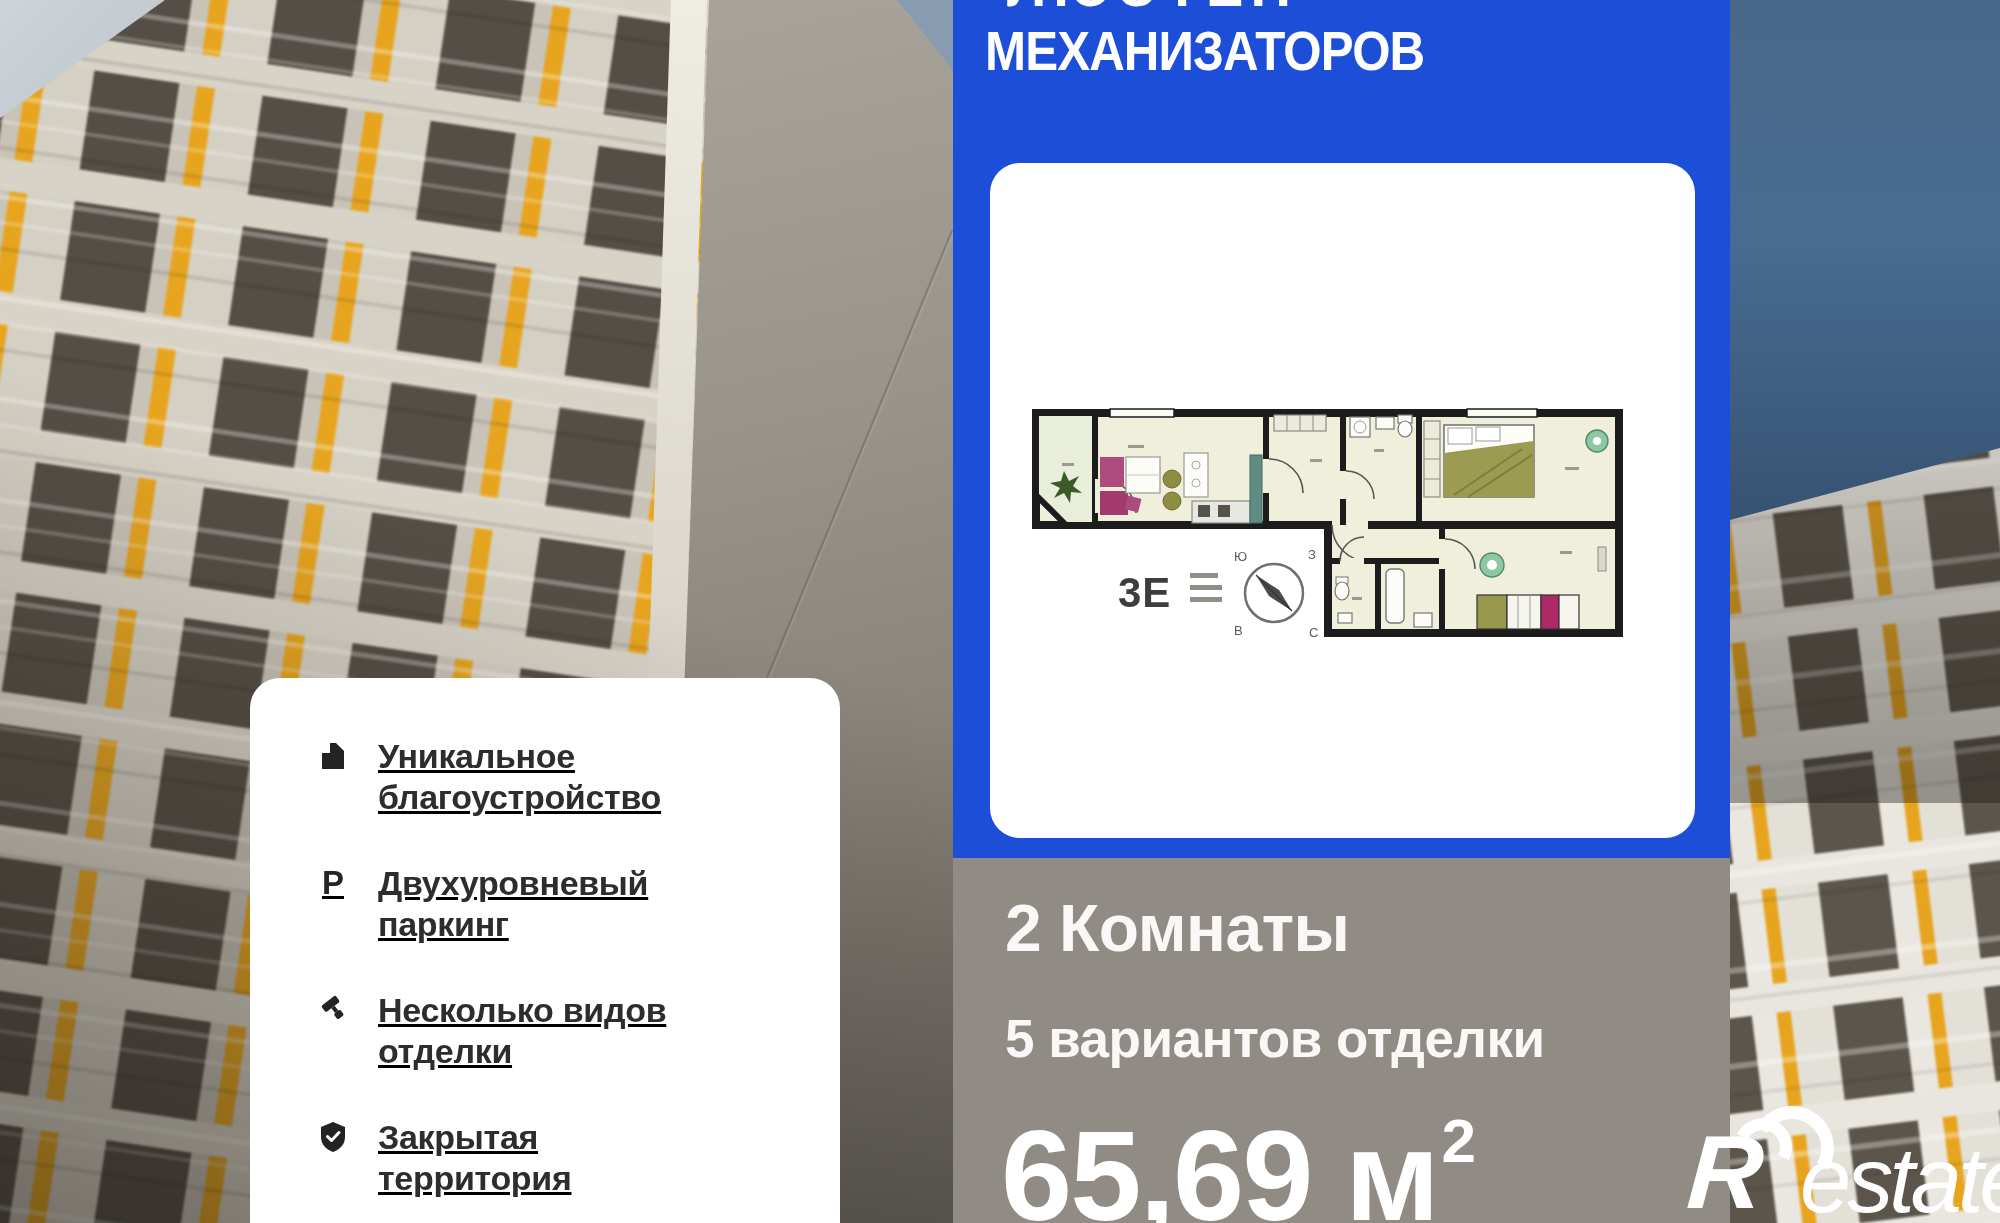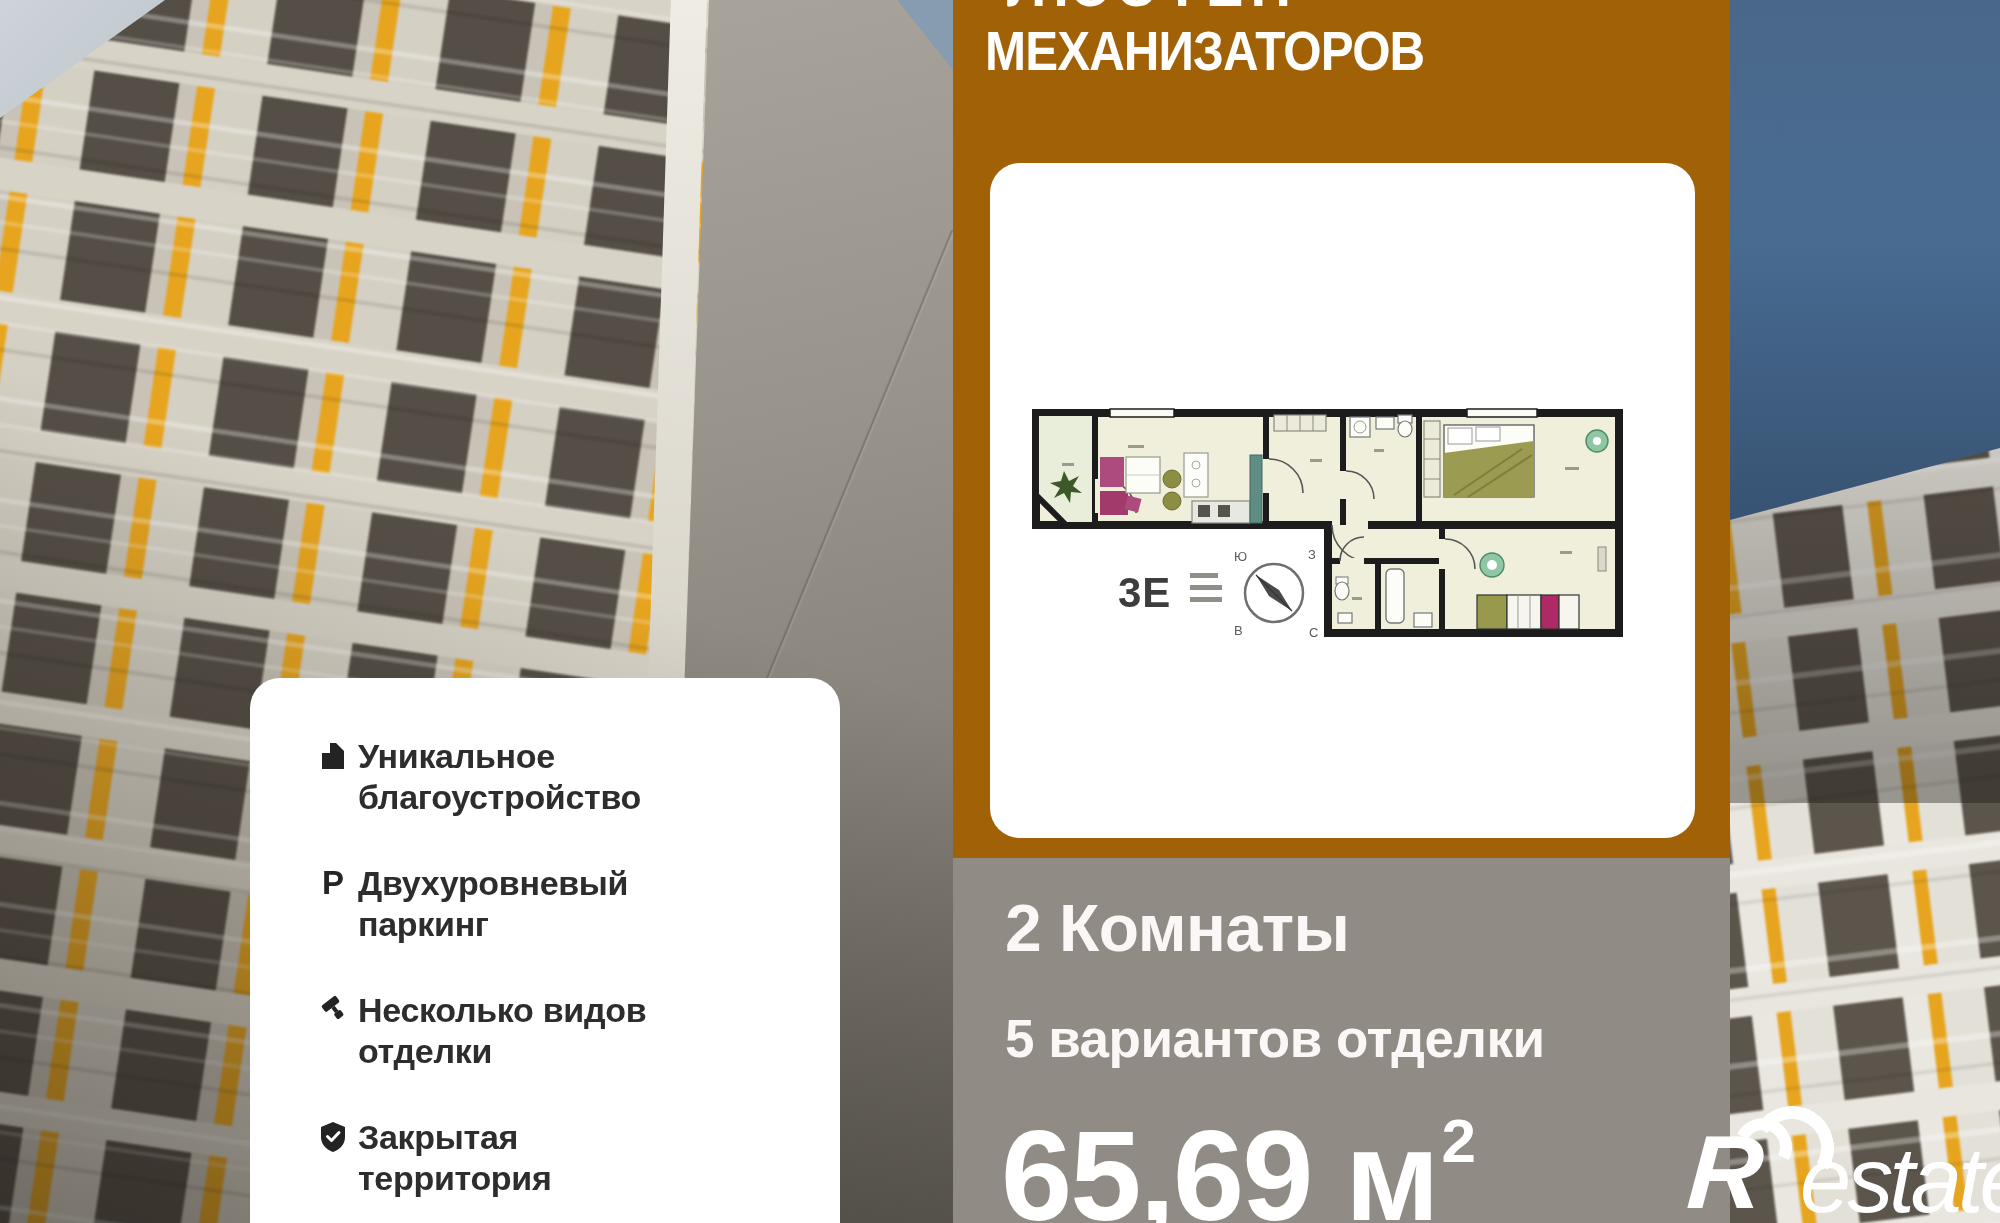--- a/index.html
+++ b/index.html
@@ -27,28 +27,28 @@
     clip-path:polygon(0 0,165px 0,0 118px);
     background:linear-gradient(135deg,#ced4d9,#a8b3bc);}
   .sky-tr{position:absolute;left:885px;top:0;width:68px;height:70px;
     clip-path:polygon(100% 0,100% 100%,18% 0);background:#879cb0;}
   .photo-shade{position:absolute;left:0;top:0;width:953px;height:1223px;
     background:linear-gradient(200deg, rgba(0,0,0,0) 45%, rgba(32,28,23,.32) 78%, rgba(24,21,17,.5) 100%);}
 
   
   .feature-card{position:absolute;left:250px;top:678px;width:590px;height:600px;
     background:#fff;border-radius:30px;padding:58px 0 0 66px;box-sizing:border-box;}
-  .feature-row{display:flex;align-items:flex-start;gap:8px;margin-bottom:44px;}
+  .feature-row{display:flex;align-items:flex-start;gap:28px;margin-bottom:44px;text-decoration:underline;}
   .feature-icon{width:34px;height:40px;flex:0 0 34px;display:flex;align-items:flex-start;justify-content:center;padding-top:3px;}
   .feature-icon svg{display:block;}
   .p-letter{font-weight:bold;font-size:33px;color:#252525;line-height:1;}
   .feature-text{width:305px;font-weight:bold;font-size:34px;line-height:1.22;color:#2d2d2d;letter-spacing:-.3px;}
 
   
-  .red-panel{position:absolute;left:953px;top:0;width:777px;height:858px;background:#a16207;}
+  .red-panel{position:absolute;left:953px;top:0;width:777px;height:858px;background:#1d4ed8;}
   .title-clip{position:absolute;left:54px;top:0;width:560px;height:13px;overflow:hidden;}
   .title-clip span{position:absolute;left:0;bottom:-2px;font-weight:bold;font-size:56px;line-height:1;
     color:#fff;letter-spacing:7px;white-space:nowrap;}
   .title-line2{position:absolute;left:32px;top:18px;font-weight:bold;font-size:56px;color:#fefefe;
     letter-spacing:-1px;white-space:nowrap;transform:scaleX(.88);transform-origin:left top;}
 
   .plan-card{position:absolute;left:37px;top:163px;width:705px;height:675px;background:#fff;border-radius:30px;}
   .plan-svg{position:absolute;left:32px;top:238px;}
 
   .rooms-line{position:absolute;left:52px;top:890px;font-weight:bold;font-size:66px;color:#fbf7f7;letter-spacing:-.5px;}

